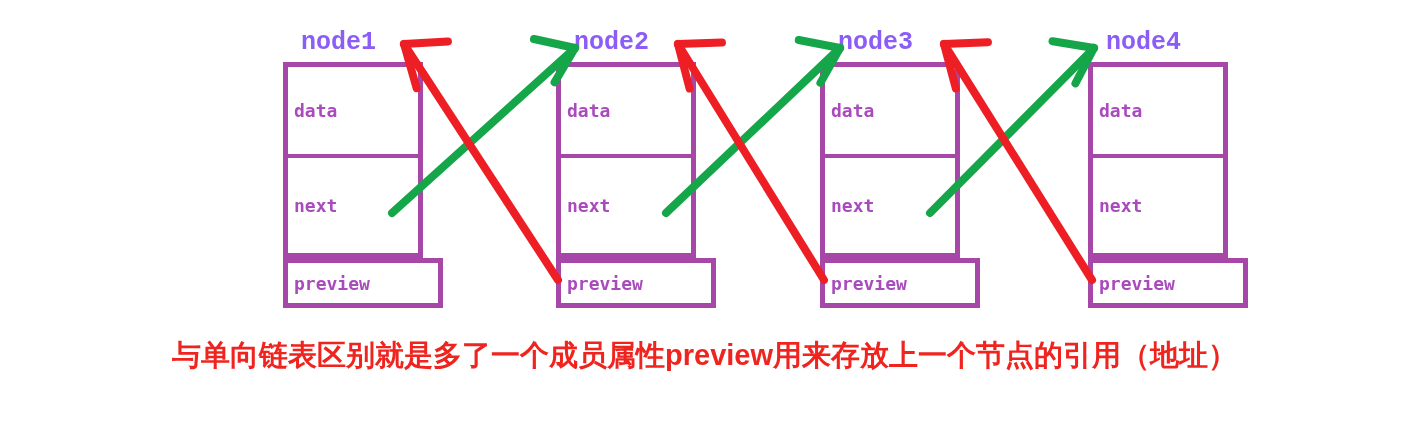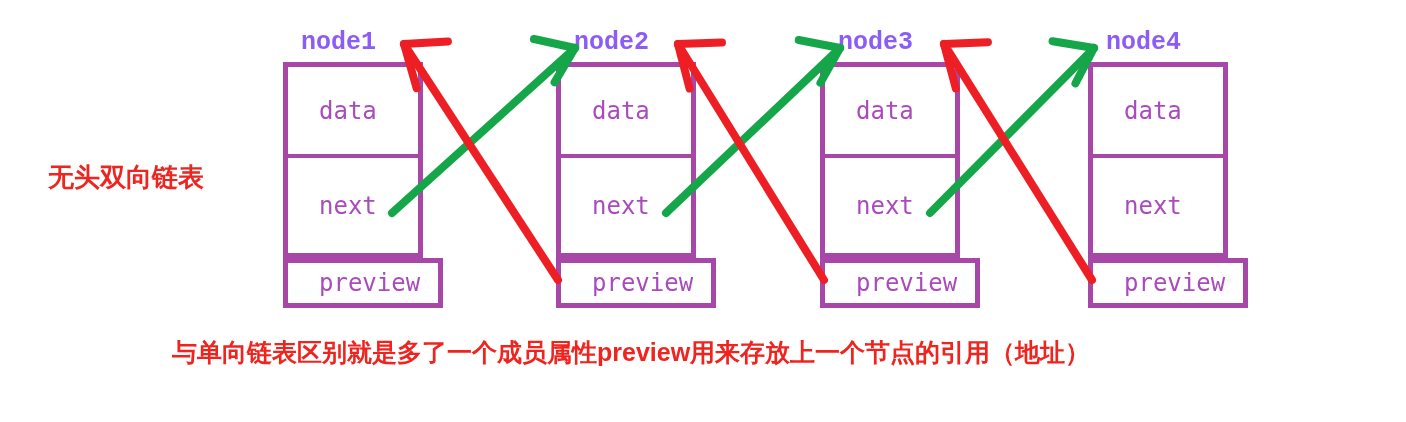--- a/index.html
+++ b/index.html
@@ -37,24 +37,24 @@
     position:absolute;
     left:0;
     box-sizing:border-box;
     border:5px solid #a748a8;
     background:transparent;
     display:flex;
     align-items:center;
   }
   .cell-label{
     font-family:"DejaVu Sans Mono", monospace;
-    font-weight:normal;
-    font-size:24px;
+    font-weight:bold;
+    font-size:18px;
     color:#a94bbd;
-    padding-left:31px;
+    padding-left:6px;
     white-space:nowrap;
   }
   
   .cell.data{top:0;width:140px;height:96px;border-bottom-width:4px;}
   .cell.next{top:92px;width:140px;height:104px;border-top-width:4px;border-bottom-width:5px;}
   .cell.preview{top:196px;width:160px;height:50px;}
 
   
   #arrows{position:absolute;left:0;top:0;width:1406px;height:422px;pointer-events:none;}
 
@@ -73,21 +73,20 @@
     font-size:15px;
     color:#c9c9c9;
     white-space:nowrap;
   }
 </style>
 </head>
 <body>
 
 <div id="stage">
 
-  <div class="side-label" style="left:48px; top:160px; font-size:26px;">无头双向链表</div>
 
   <div class="node" style="left:283px; top:62px;">
     <div class="node-title">node1</div>
     <div class="cell data">
       <span class="cell-label">data</span>
     </div>
     <div class="cell next">
       <span class="cell-label">next</span>
     </div>
     <div class="cell preview">
@@ -148,16 +147,16 @@
       <line x1="404" y1="44" x2="416.631012394954" y2="88.23186098140704" stroke="#ee1f24" stroke-width="8" stroke-linecap="round"></line>
       <line x1="404" y1="44" x2="447.92762583377873" y2="41.4773647494066" stroke="#ee1f24" stroke-width="8" stroke-linecap="round"></line>
       <line x1="824" y1="280" x2="678" y2="44" stroke="#ee1f24" stroke-width="8" stroke-linecap="round"></line>
       <line x1="678" y1="44" x2="689.5594693312423" y2="88.52391120263434" stroke="#ee1f24" stroke-width="8" stroke-linecap="round"></line>
       <line x1="678" y1="44" x2="721.9757246499994" y2="42.53861657754229" stroke="#ee1f24" stroke-width="8" stroke-linecap="round"></line>
       <line x1="1092" y1="280" x2="944" y2="44" stroke="#ee1f24" stroke-width="8" stroke-linecap="round"></line>
       <line x1="944" y1="44" x2="955.8311013049886" y2="88.45250321310485" stroke="#ee1f24" stroke-width="8" stroke-linecap="round"></line>
       <line x1="944" y1="44" x2="987.9659822612127" y2="42.27014341440385" stroke="#ee1f24" stroke-width="8" stroke-linecap="round"></line>
     </svg>
 
-  <div class="bottom-caption" style="left:172px; top:336px; font-size:25px;">与单向链表区别就是多了一个成员属性preview用来存放上一个节点的引用（地址）</div>
+  <div class="bottom-caption" style="left:172px; top:336px; font-size:29px;">与单向链表区别就是多了一个成员属性preview用来存放上一个节点的引用（地址）</div>
 
 
 </div>
 
 </body></html>

